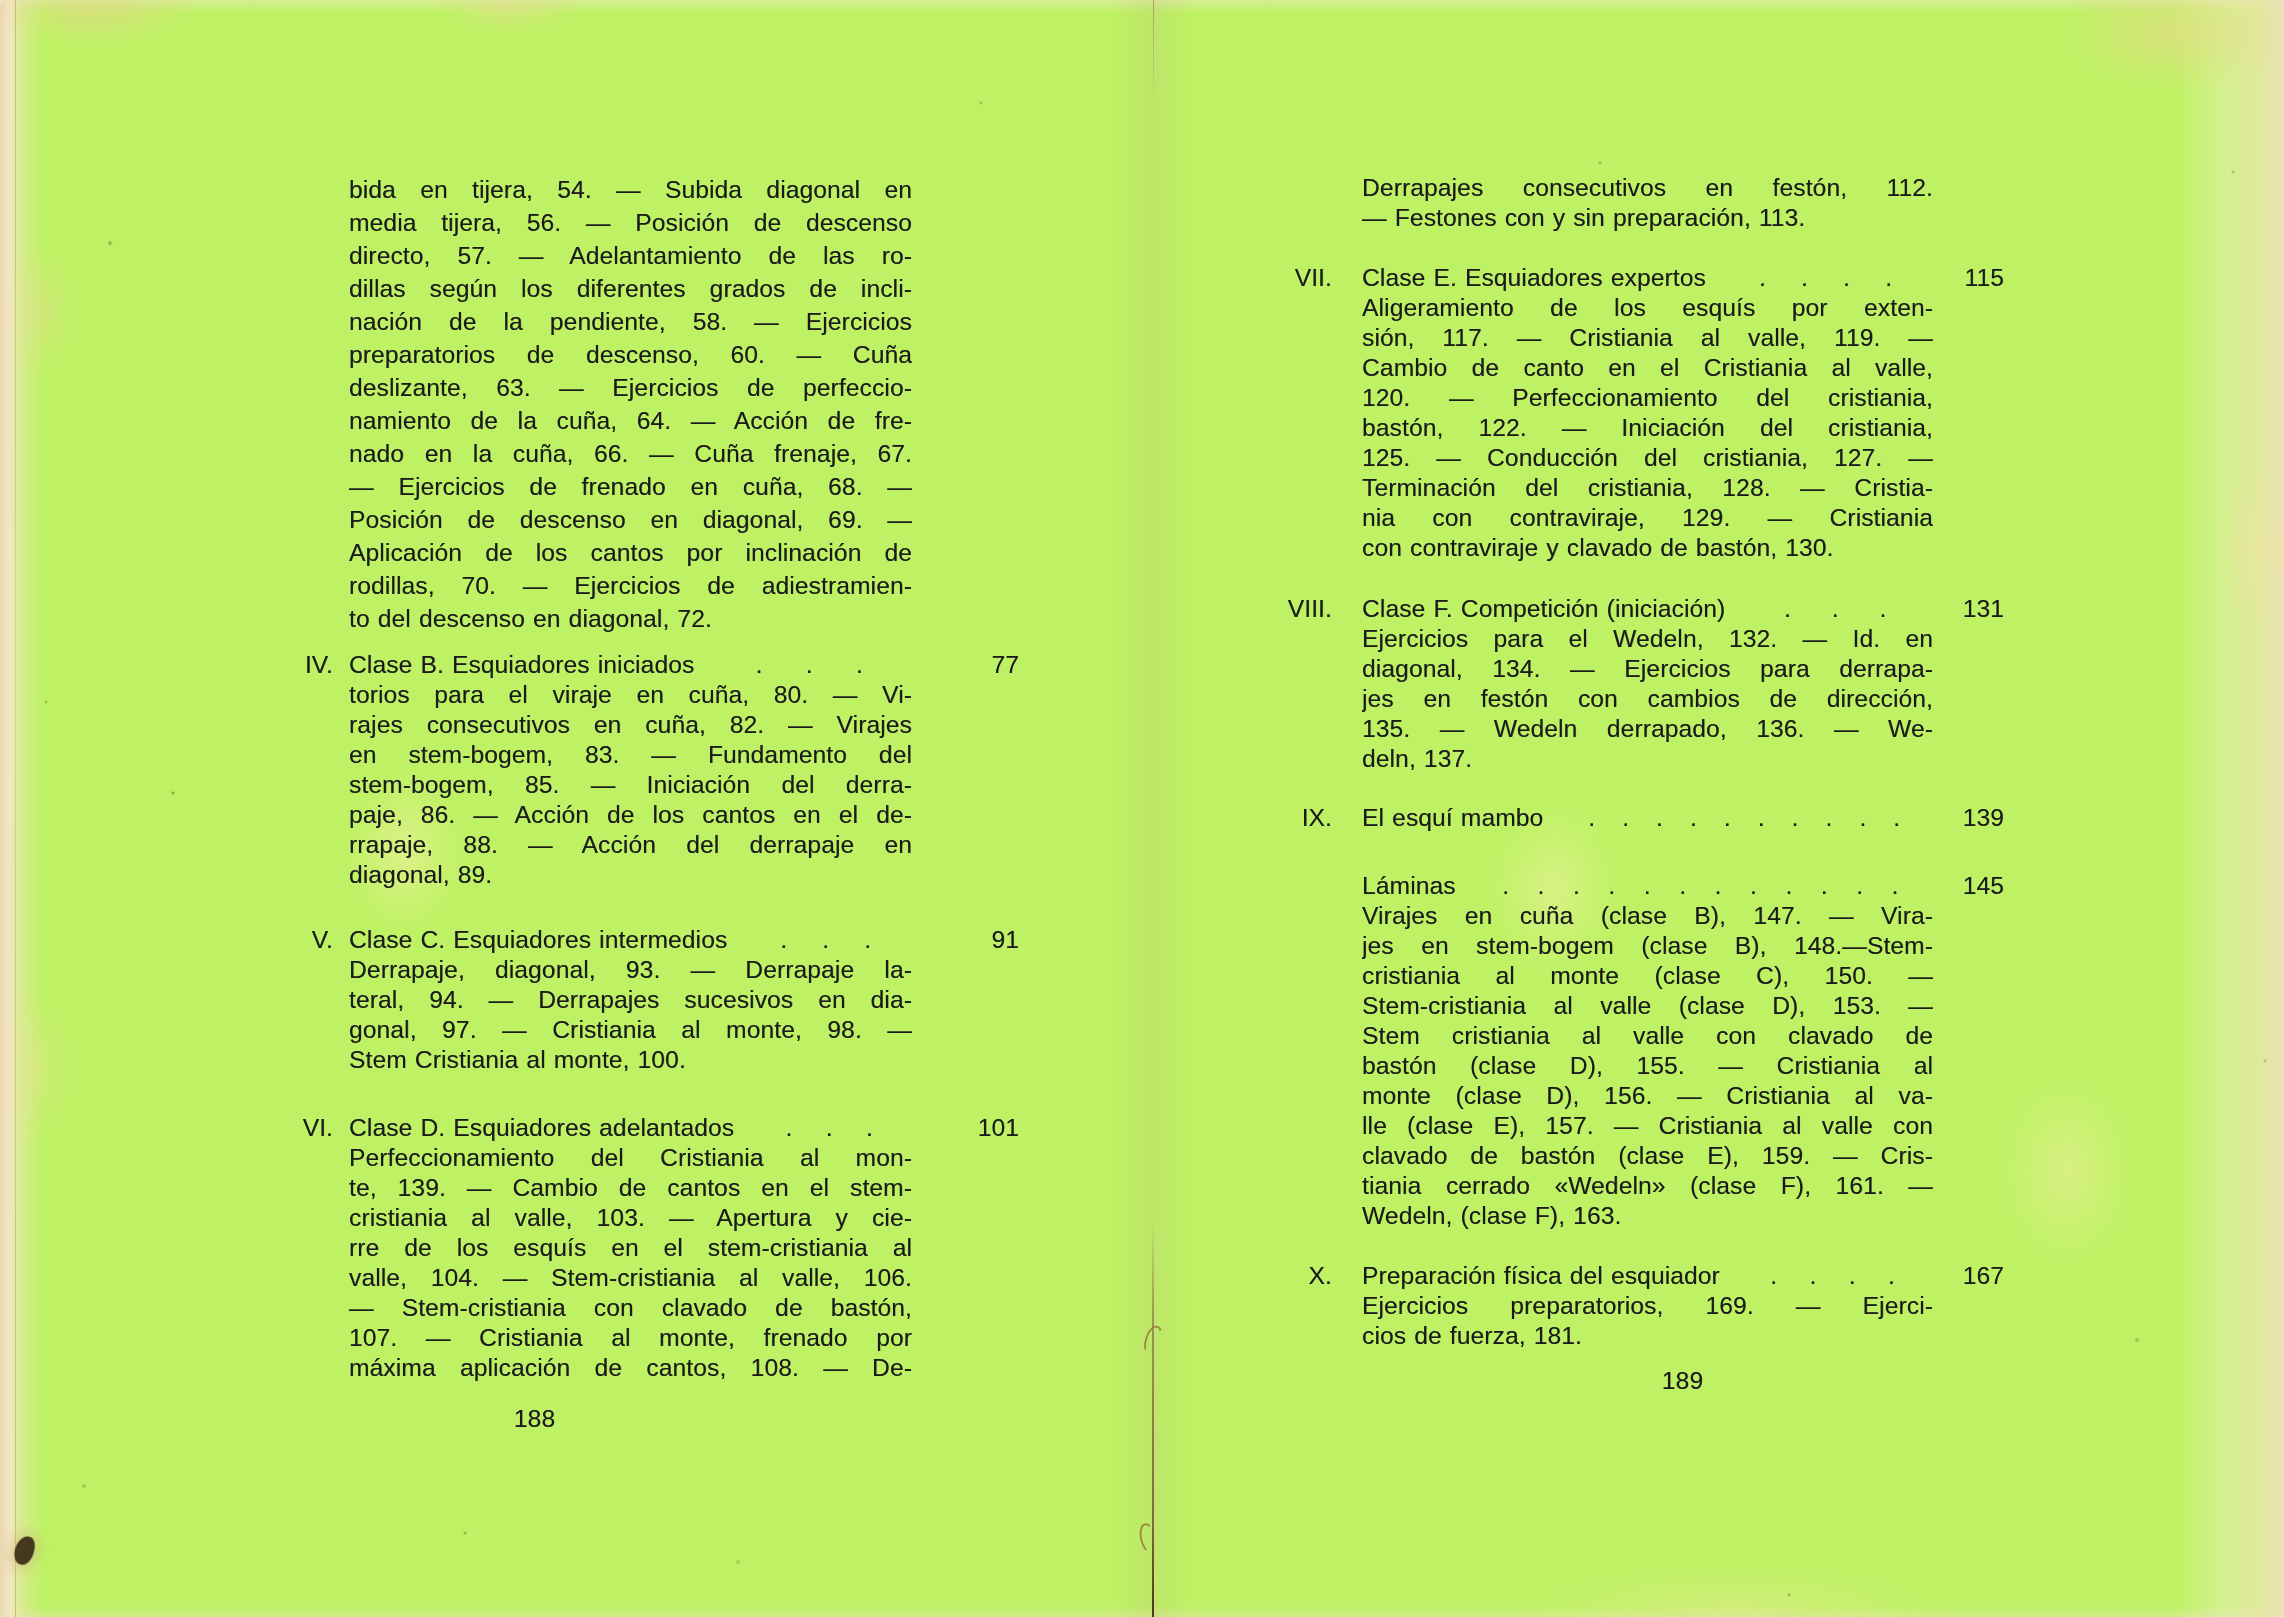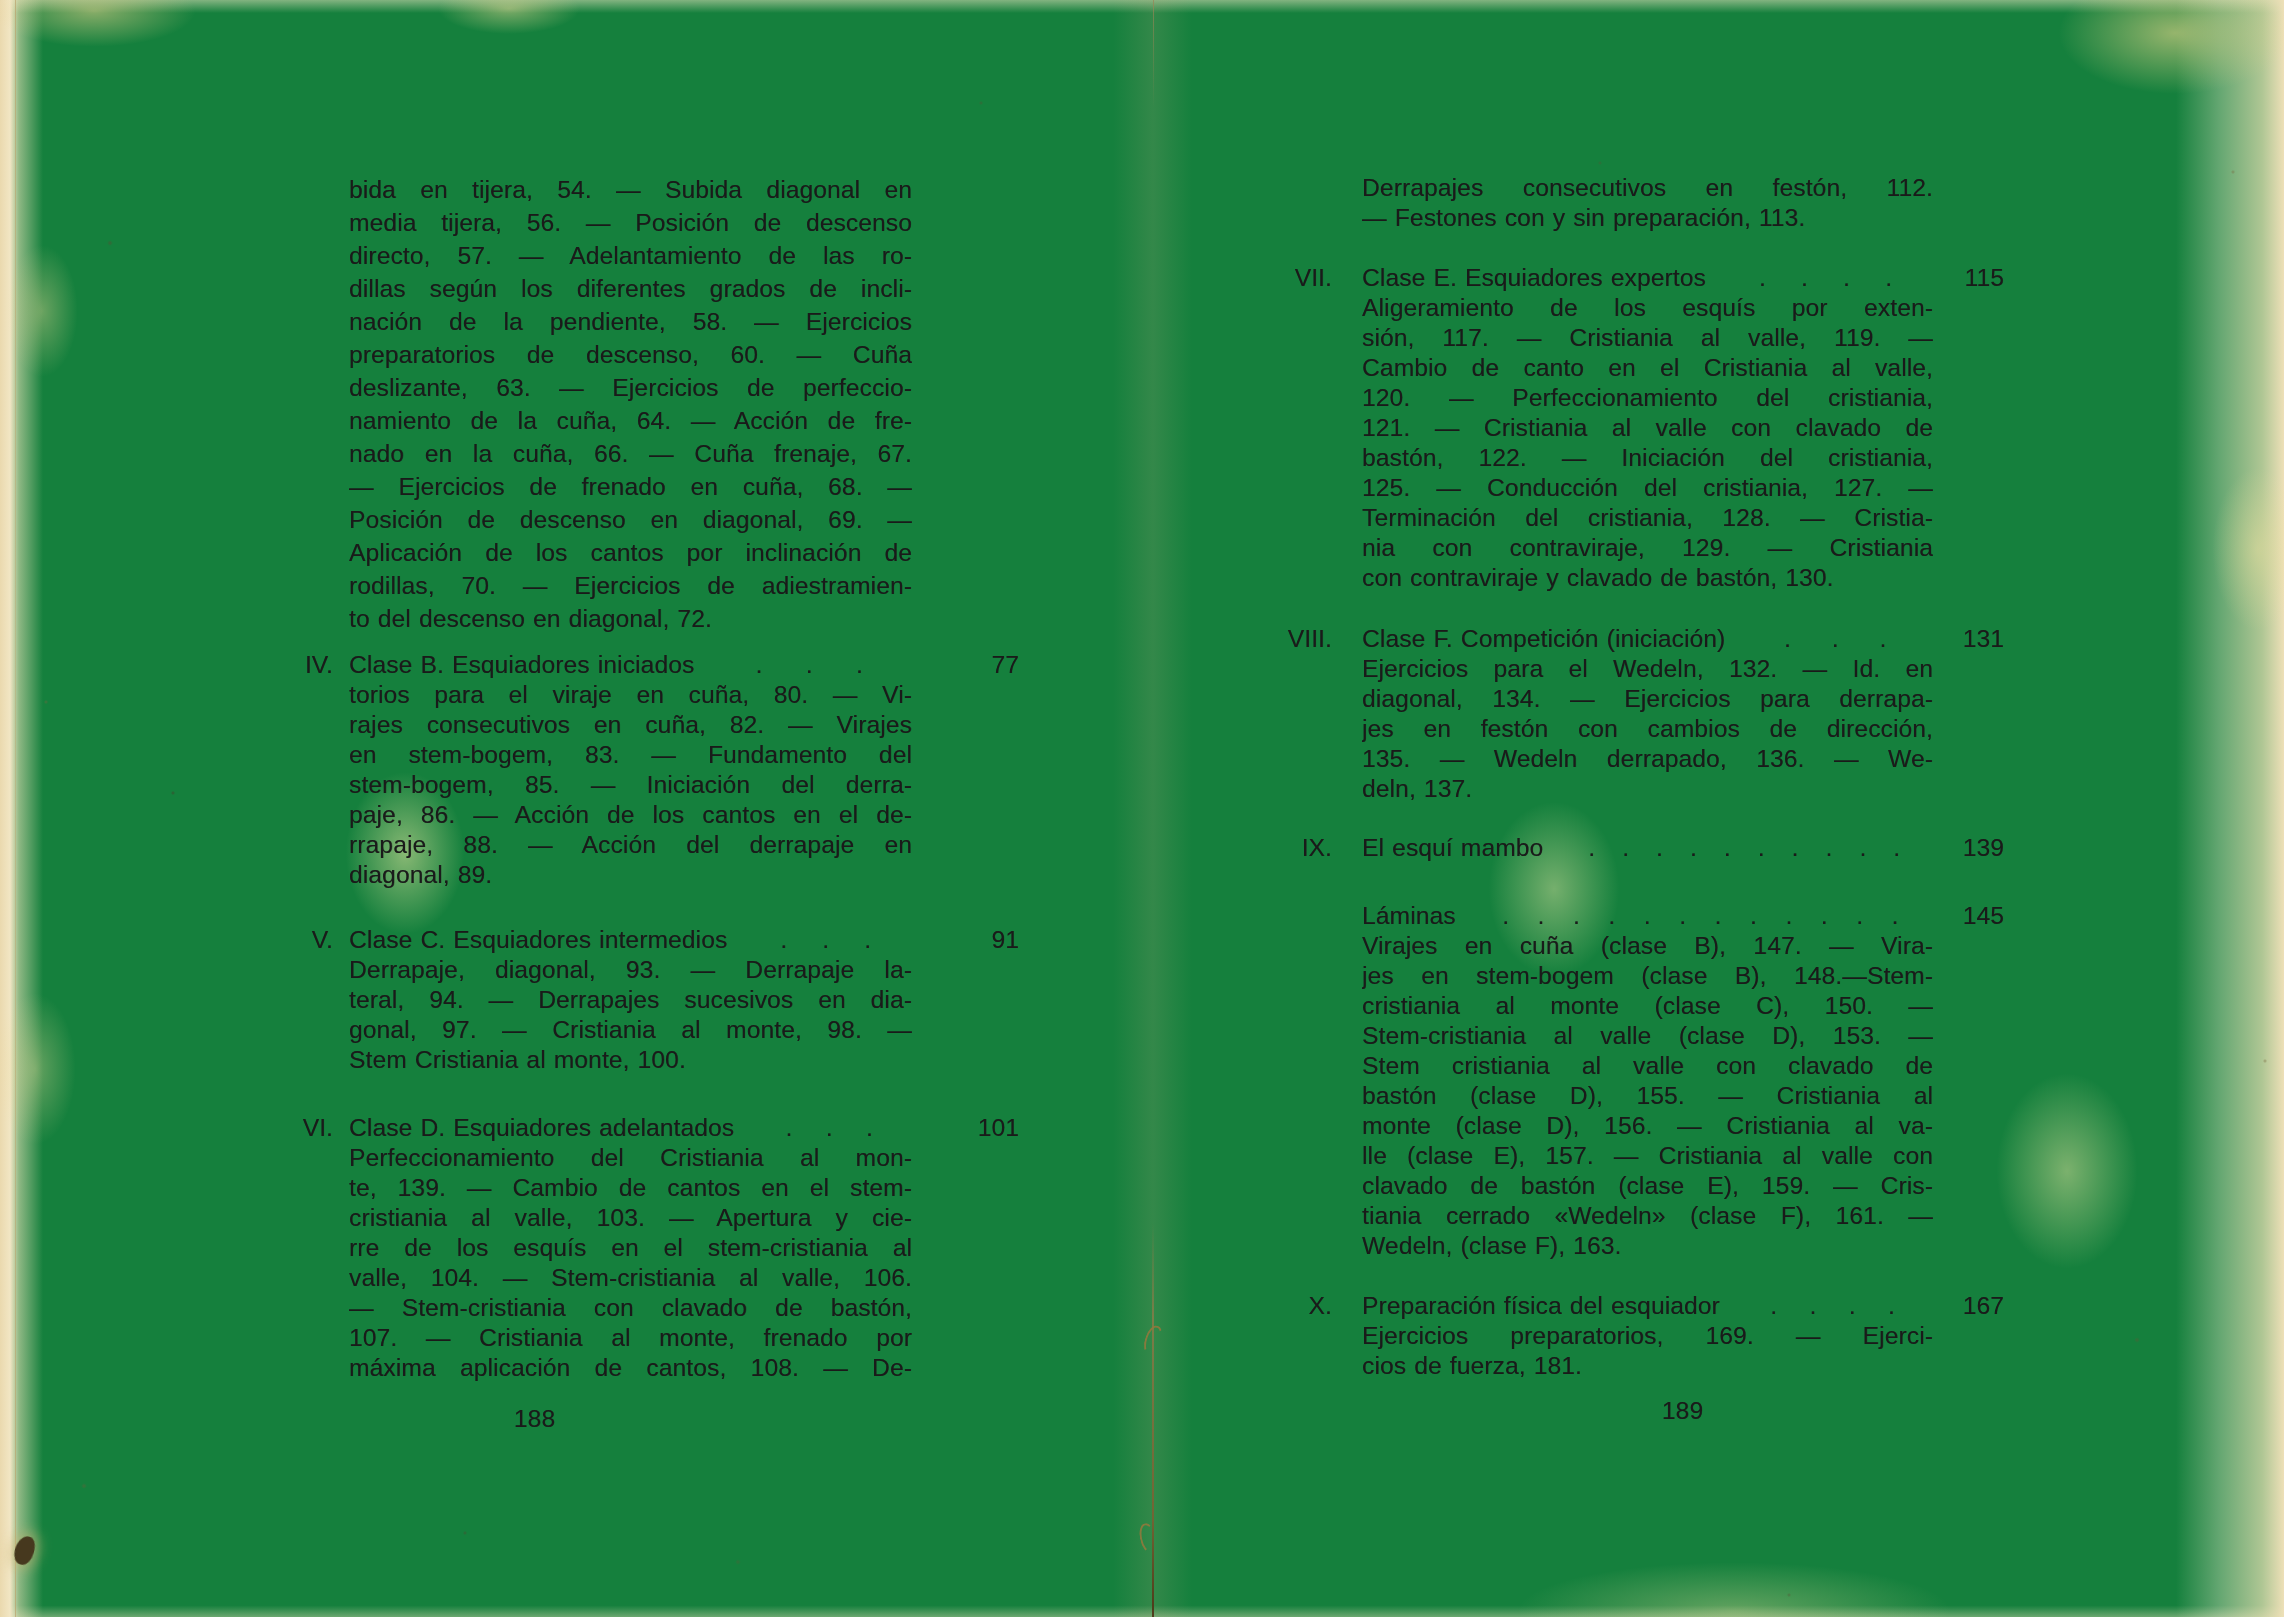--- a/index.html
+++ b/index.html
@@ -1,21 +1,22 @@
 <!DOCTYPE html>
 <html style="font-size:11.6px"><head>
 <meta charset="utf-8">
 <style>
   html,body{margin:0;padding:0;}
   body{width:2284px;height:1617px;background:#e8e4d8;}
   .canvas{
     position:relative;width:2284px;height:1617px;overflow:hidden;
-    background:#15803d;
+    background:#bef264;
     font-family:"Liberation Sans","DejaVu Sans",sans-serif;
     color:#1a1a1a;
+    border-radius:6px;
   }
   
   .paper{
     position:absolute;inset:0;pointer-events:none;
     background:
       radial-gradient(ellipse 145px 51px at 94px 11px, rgba(232,210,140,.55), transparent 70%),
       radial-gradient(ellipse 101px 36px at 509px 8.7px, rgba(236,218,150,.5), transparent 70%),
       radial-gradient(ellipse 166px 87px at 2175px 33px, rgba(236,216,140,.6), transparent 70%),
       radial-gradient(ellipse 65px 116px at 2258px 549px, rgba(240,226,160,.45), transparent 70%),
       radial-gradient(ellipse 51px 94px at 42px 311px, rgba(236,216,150,.4), transparent 70%),
@@ -221,21 +222,20 @@
                 <span class="dot">.</span>
                 <span class="dot">.</span>
                 <span class="dot">.</span>
                 <span class="dot">.</span>
               </span>
             </div>
             <div class="tline">Aligeramiento de los esquís por exten-</div>
             <div class="tline">sión, 117. — Cristiania al valle, 119. —</div>
             <div class="tline">Cambio de canto en el Cristiania al valle,</div>
             <div class="tline">120. — Perfeccionamiento del cristiania,</div>
-            <div class="tline">121. — Cristiania al valle con clavado de</div>
             <div class="tline">bastón, 122. — Iniciación del cristiania,</div>
             <div class="tline">125. — Conducción del cristiania, 127. —</div>
             <div class="tline">Terminación del cristiania, 128. — Cristia-</div>
             <div class="tline">nia con contraviraje, 129. — Cristiania</div>
             <div class="tline end">con contraviraje y clavado de bastón, 130.</div>
           </div>
           <div class="pno">115</div>
         </div>
         <div class="sec" style="margin-top: 31px;">
           <div class="num">VIII.</div>

